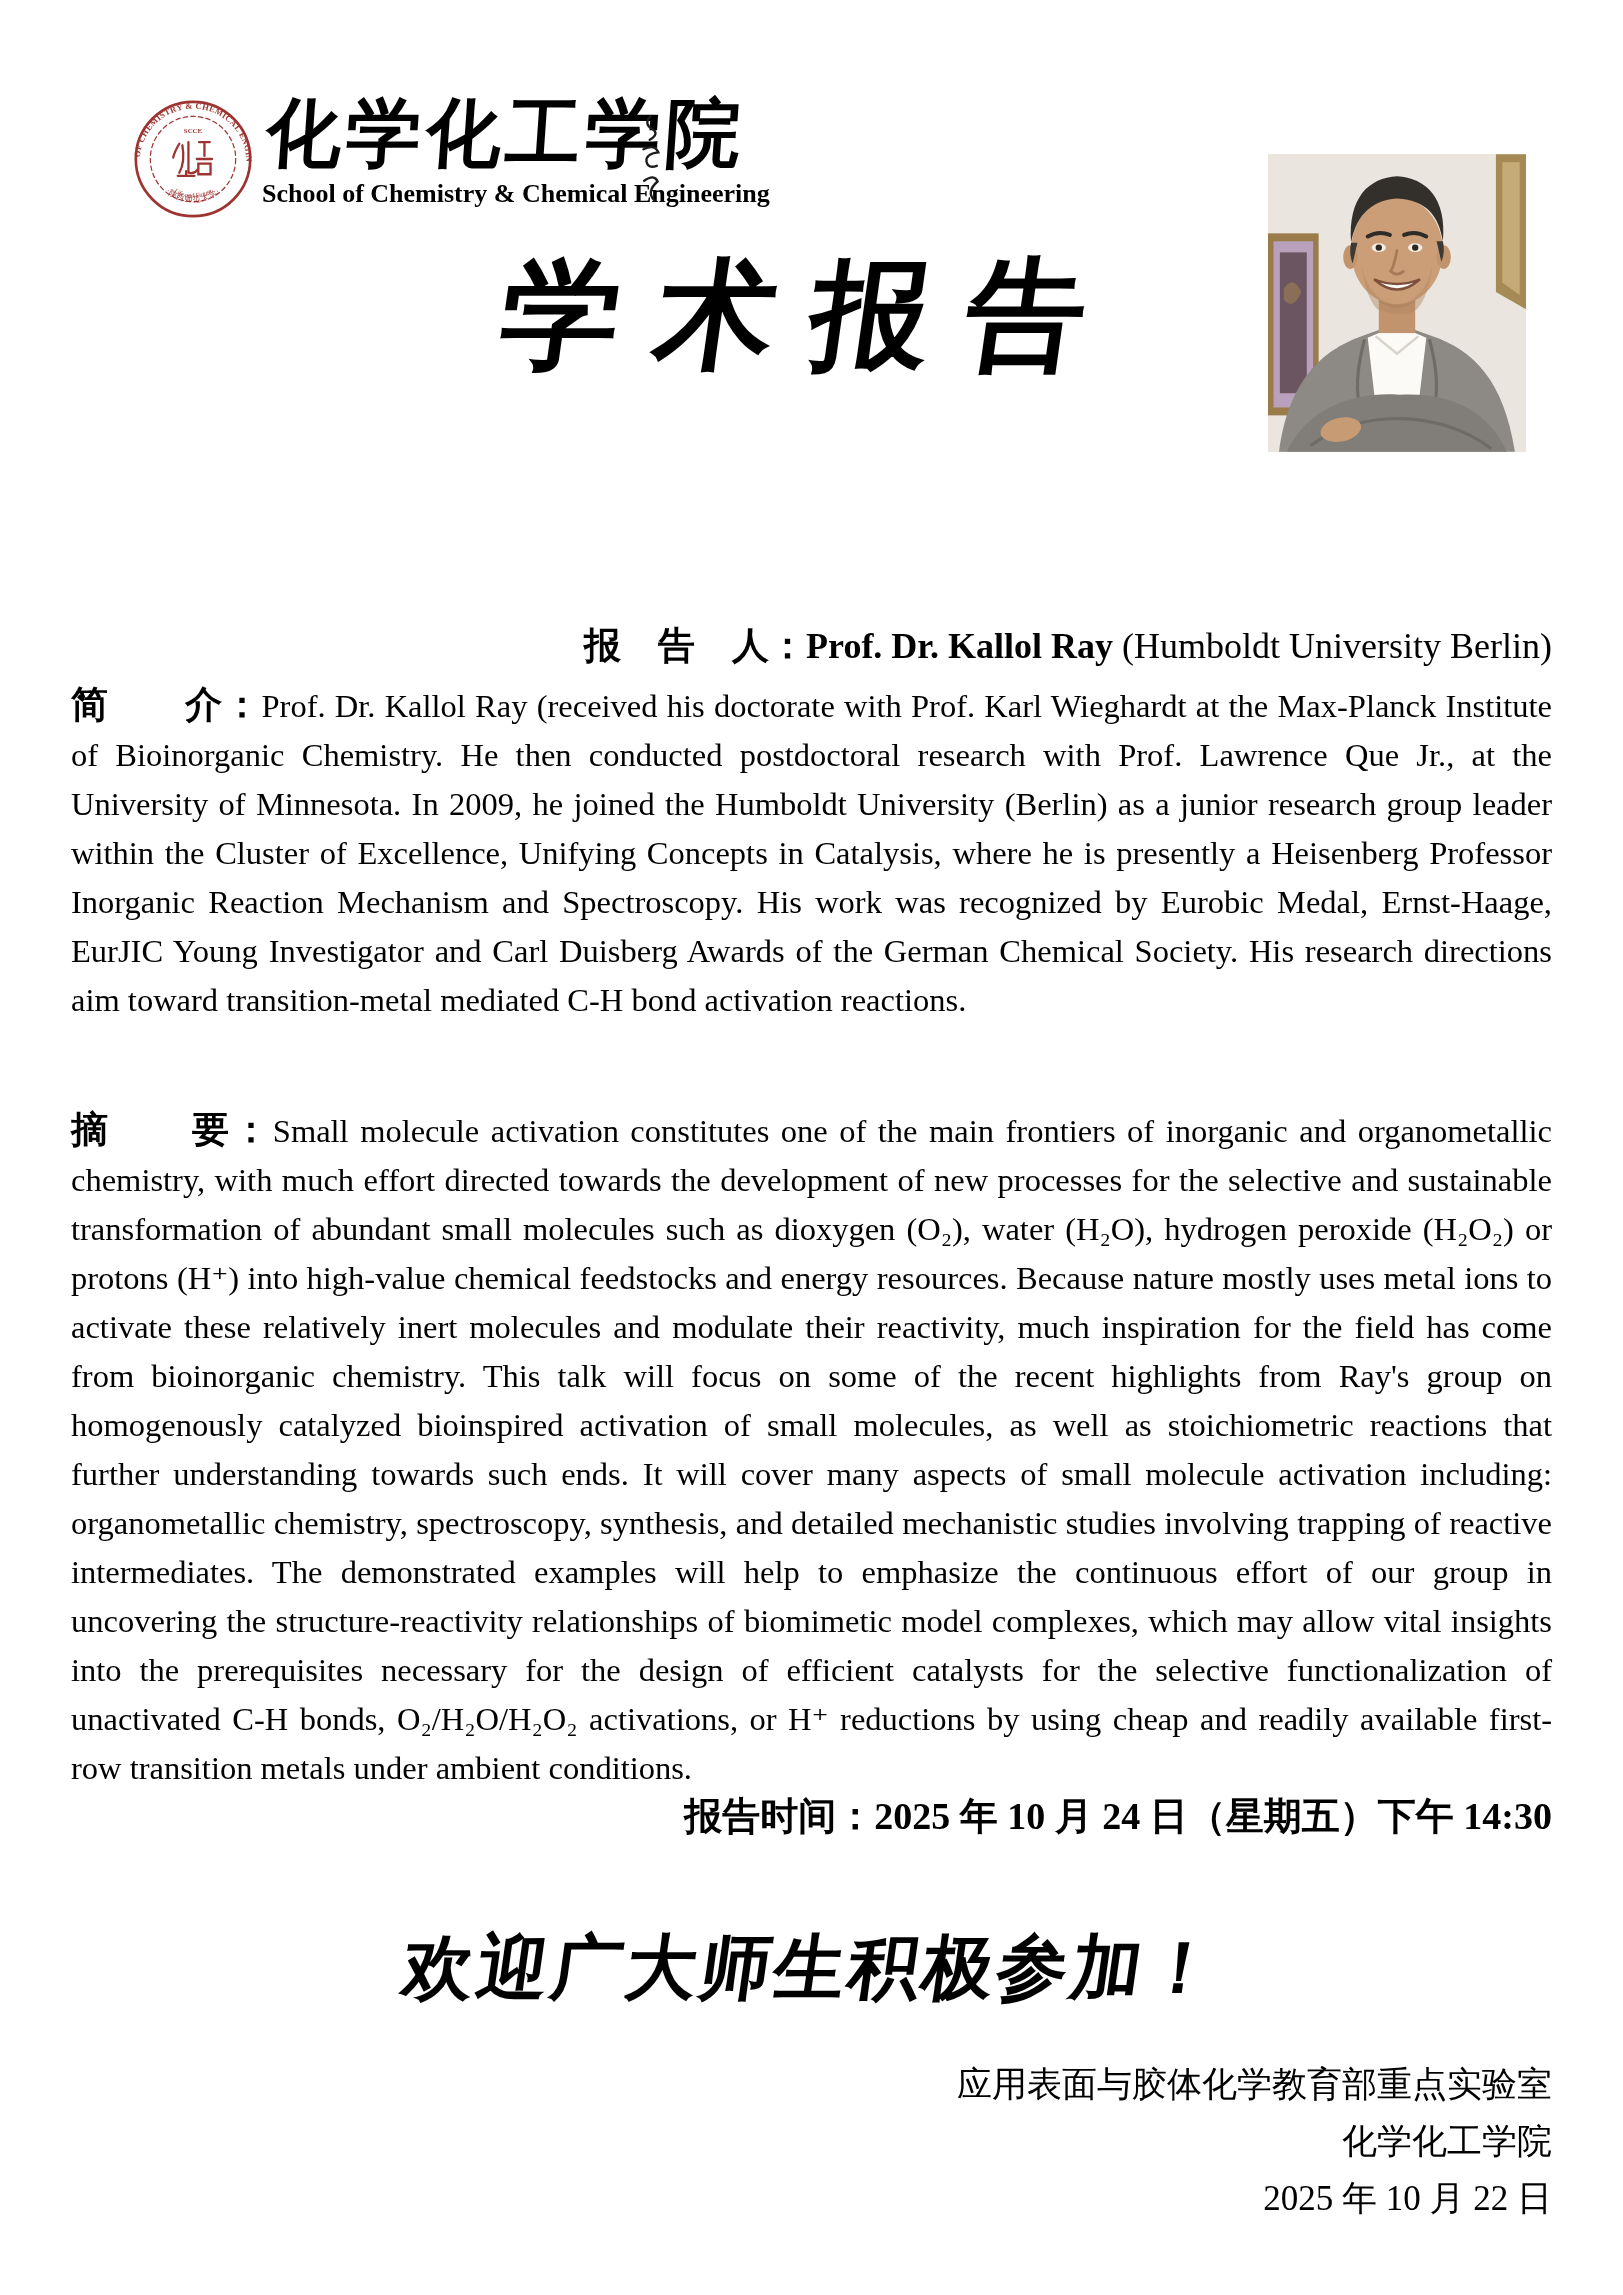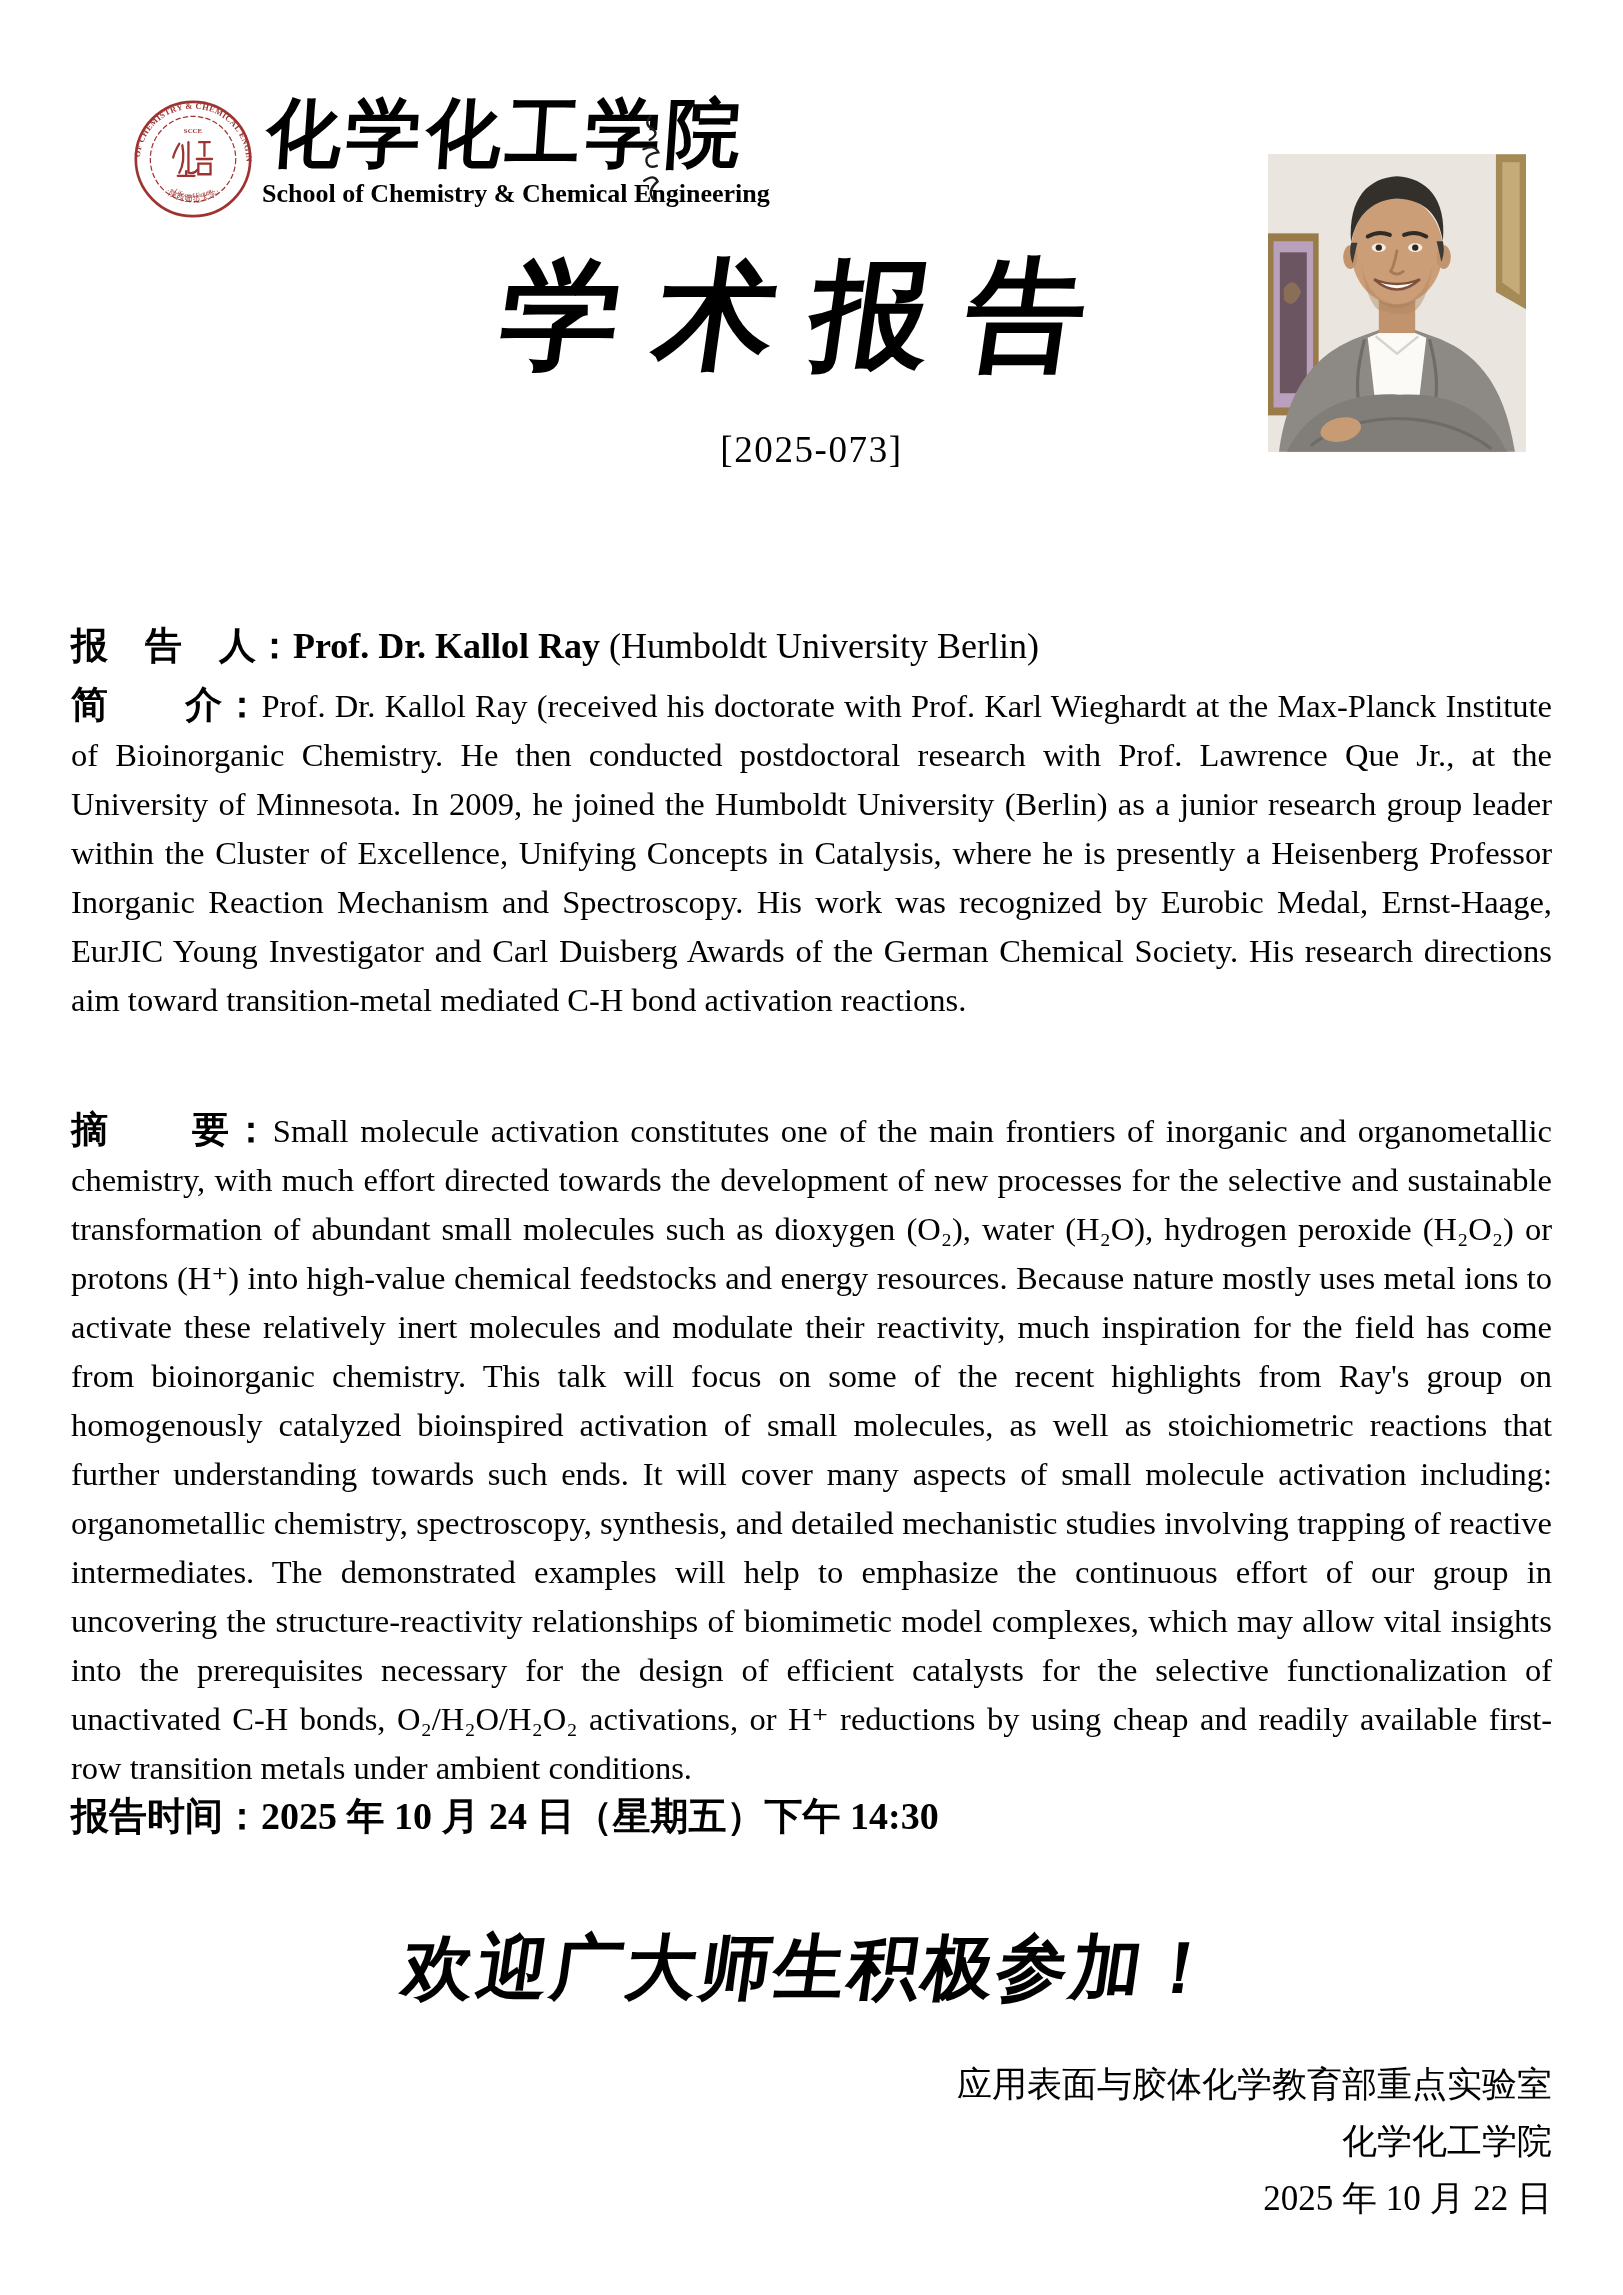--- a/index.html
+++ b/index.html
@@ -37,21 +37,21 @@
     text-align:center;
     font-size:119px; font-weight:bold; letter-spacing:36px;
     transform:skewX(-8deg);
     white-space:nowrap;
   }
   .serial {
     position:absolute; top:428px; left:0; width:100%;
     text-align:center; font-size:37px; letter-spacing:1.6px;
   }
   
-  .sec { position:absolute; left:71px; width:1481px; }
+  .sec { position:absolute; left:71px; width:1481px;text-align:right; }
   .lbl { font-weight:bold; font-size:37px; }
   .sec-topic   { top:472px;  font-size:36px; font-weight:bold; line-height:67px; text-align:justify; }
   .sec-speaker { top:614px;  font-size:36px; line-height:63px; }
   .sec-speaker .name { font-weight:bold; }
   .sec-bio      { top:680px;  font-size:32.5px; line-height:49px; text-align:justify; }
   .sec-abstract { top:1105px; font-size:32.5px; line-height:49px; text-align:justify; }
   .sec-time  { top:1788px; font-size:38px; font-weight:bold; line-height:57px; }
   .sec-venue { top:1852px; font-size:38px; font-weight:bold; line-height:57px; }
   .welcome {
     position:absolute; top:1921px; left:0; width:100%;
@@ -159,21 +159,20 @@
         <path d="M 163,122 q -4,20 -8,26 q 8,7 16,0" fill="none" stroke="#a87a57" stroke-width="3.5" stroke-linecap="round"></path>
 
         <path d="M 134,158 Q 163,184 192,158 Q 163,170 134,158 Z" fill="#fdfbf7" stroke="#7e4f3a" stroke-width="3"></path>
 
         <path d="M 118,140 q 10,46 45,50 q 35,-4 45,-50 q -6,42 -20,56 q -14,12 -50,0 q -14,-14 -20,-56 z" fill="#b08560" opacity="0.45"></path>
       </g>
     </svg>
   </div>
 
   <div class="title">学术报告</div>
-  <div class="serial">[2025-073]</div>
 
 
   <p class="sec sec-speaker"><span class="lbl">报　告　人：</span><span class="name">Prof. Dr. Kallol Ray</span><span> (Humboldt University Berlin)</span></p>
 
   <p class="sec sec-bio"><span class="lbl">简　　介：</span><span>Prof. Dr. Kallol Ray (received his doctorate with Prof. Karl Wieghardt at the Max-Planck Institute of Bioinorganic Chemistry. He then conducted postdoctoral research with Prof. Lawrence Que Jr., at the University of Minnesota. In 2009, he joined the Humboldt University (Berlin) as a junior research group leader within the Cluster of Excellence, Unifying Concepts in Catalysis, where he is presently a Heisenberg Professor Inorganic Reaction Mechanism and Spectroscopy. His work was recognized by Eurobic Medal, Ernst-Haage, EurJIC Young Investigator and Carl Duisberg Awards of the German Chemical Society. His research directions aim toward transition-metal mediated C-H bond activation reactions.</span></p>
 
   <p class="sec sec-abstract"><span class="lbl">摘　　要：</span><span>Small molecule activation constitutes one of the main frontiers of inorganic and organometallic chemistry, with much effort directed towards the development of new processes for the selective and sustainable transformation of abundant small molecules such as dioxygen (O₂), water (H₂O), hydrogen peroxide (H₂O₂) or protons (H⁺) into high-value chemical feedstocks and energy resources. Because nature mostly uses metal ions to activate these relatively inert molecules and modulate their reactivity, much inspiration for the field has come from bioinorganic chemistry. This talk will focus on some of the recent highlights from Ray's group on homogenously catalyzed bioinspired activation of small molecules, as well as stoichiometric reactions that further understanding towards such ends. It will cover many aspects of small molecule activation including: organometallic chemistry, spectroscopy, synthesis, and detailed mechanistic studies involving trapping of reactive intermediates. The demonstrated examples will help to emphasize the continuous effort of our group in uncovering the structure-reactivity relationships of biomimetic model complexes, which may allow vital insights into the prerequisites necessary for the design of efficient catalysts for the selective functionalization of unactivated C-H bonds, O₂/H₂O/H₂O₂ activations, or H⁺ reductions by using cheap and readily available first-row transition metals under ambient conditions.</span></p>
 
   <p class="sec sec-time"><span>报告时间：</span><span>2025 年 10 月 24 日（星期五）下午 14:30</span></p>
 

